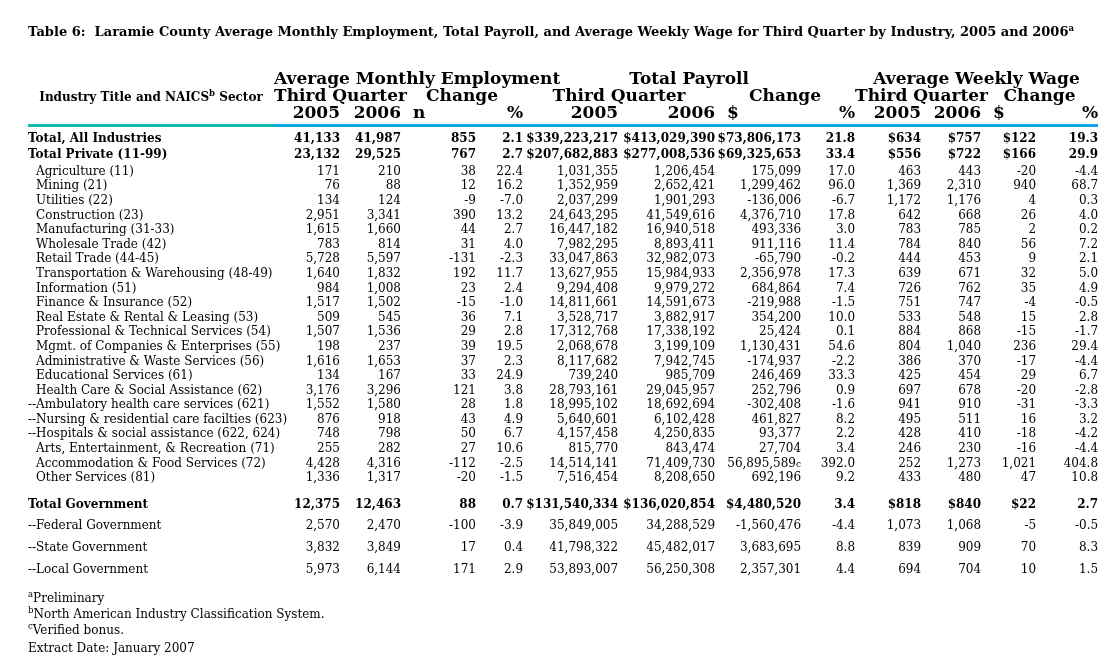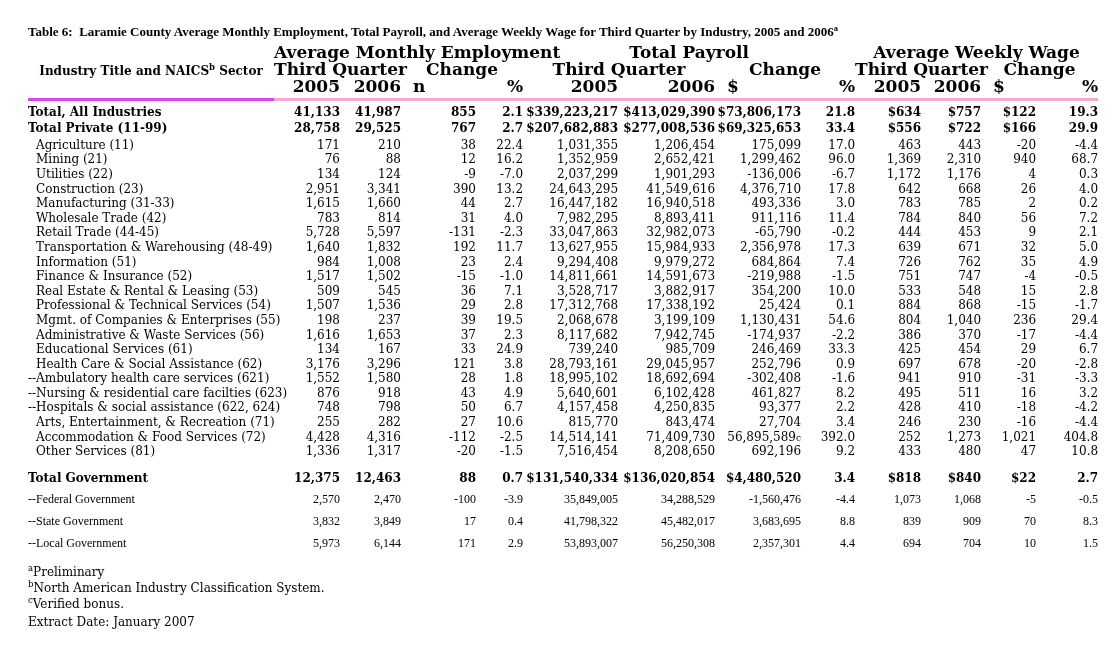--- a/index.html
+++ b/index.html
@@ -1,32 +1,32 @@
 <!DOCTYPE html>
 <html><head>
 <meta charset="utf-8">
 <style>
   html,body{margin:0;padding:0;background:#fff;}
   body{width:1119px;height:655px;color:#000;font-family:"DejaVu Serif", serif;overflow:hidden;}
   .page{position:relative;padding:24px 0 0 28px;width:1091px;}
-  .title{font-size:13px;font-weight:bold;white-space:pre;margin-bottom:4px;font-family:Liberation Serif, serif;}
+  .title{font-size:13px;font-weight:bold;white-space:pre;margin-bottom:31px;}
   .title sup, .ind-sup{font-size:8.5px;vertical-align:super;line-height:0;}
   table{border-collapse:collapse;table-layout:fixed;width:1070px;font-size:12px;}
   th,td{padding:0;white-space:nowrap;line-height:1;}
   thead th{font-weight:bold;vertical-align:bottom;font-size:17px;}
   tr.group-row th{height:17px;text-align:center;}
   tr.sub-row th{height:16px;text-align:center;}
   tr.year-row th{height:16px;padding-bottom:3px;}
-  tr.year-row th{border-bottom:3px solid #f9a8d4;}
-  th.industry-head{text-align:left;vertical-align:middle;border-bottom:3px solid #d946ef;font-size:12px;}
+  tr.year-row th{border-bottom:3px solid #0ea5e9;}
+  th.industry-head{text-align:left;vertical-align:middle;border-bottom:3px solid #14b8a6;font-size:12px;}
   th.num{text-align:right;}
   th.unit-left{text-align:left;padding-left:12px;}
   tbody tr{height:14.6px;}
   tbody tr.total{height:19px;font-weight:bold;}
-  tbody tr.tall{height:22px;font-family:Liberation Serif, serif;}
+  tbody tr.tall{height:22px;}
   tbody tr:first-child td{padding-top:4px;}
   td.industry{text-align:left;}
   td.industry.indent{padding-left:8px;}
   td.num{text-align:right;}
   .marker{font-size:9px;}
   .footnotes{margin-top:10px;font-size:12px;}
   .footnotes .fn{line-height:16px;}
   .footnotes .fn sup{font-size:8.5px;vertical-align:super;line-height:0;}
   .footnotes .src{line-height:20px;}
 </style>
@@ -94,21 +94,21 @@
           <td class="num">$413,029,390</td>
           <td class="num">$73,806,173</td>
           <td class="num">21.8</td>
           <td class="num">$634</td>
           <td class="num">$757</td>
           <td class="num">$122</td>
           <td class="num">19.3</td>
         </tr>
         <tr class="total">
           <td class="industry">Total Private (11-99)</td>
-          <td class="num">28,758</td>
+          <td class="num">23,132</td>
           <td class="num">29,525</td>
           <td class="num">767</td>
           <td class="num">2.7</td>
           <td class="num">$207,682,883</td>
           <td class="num">$277,008,536</td>
           <td class="num">$69,325,653</td>
           <td class="num">33.4</td>
           <td class="num">$556</td>
           <td class="num">$722</td>
           <td class="num">$166</td>

